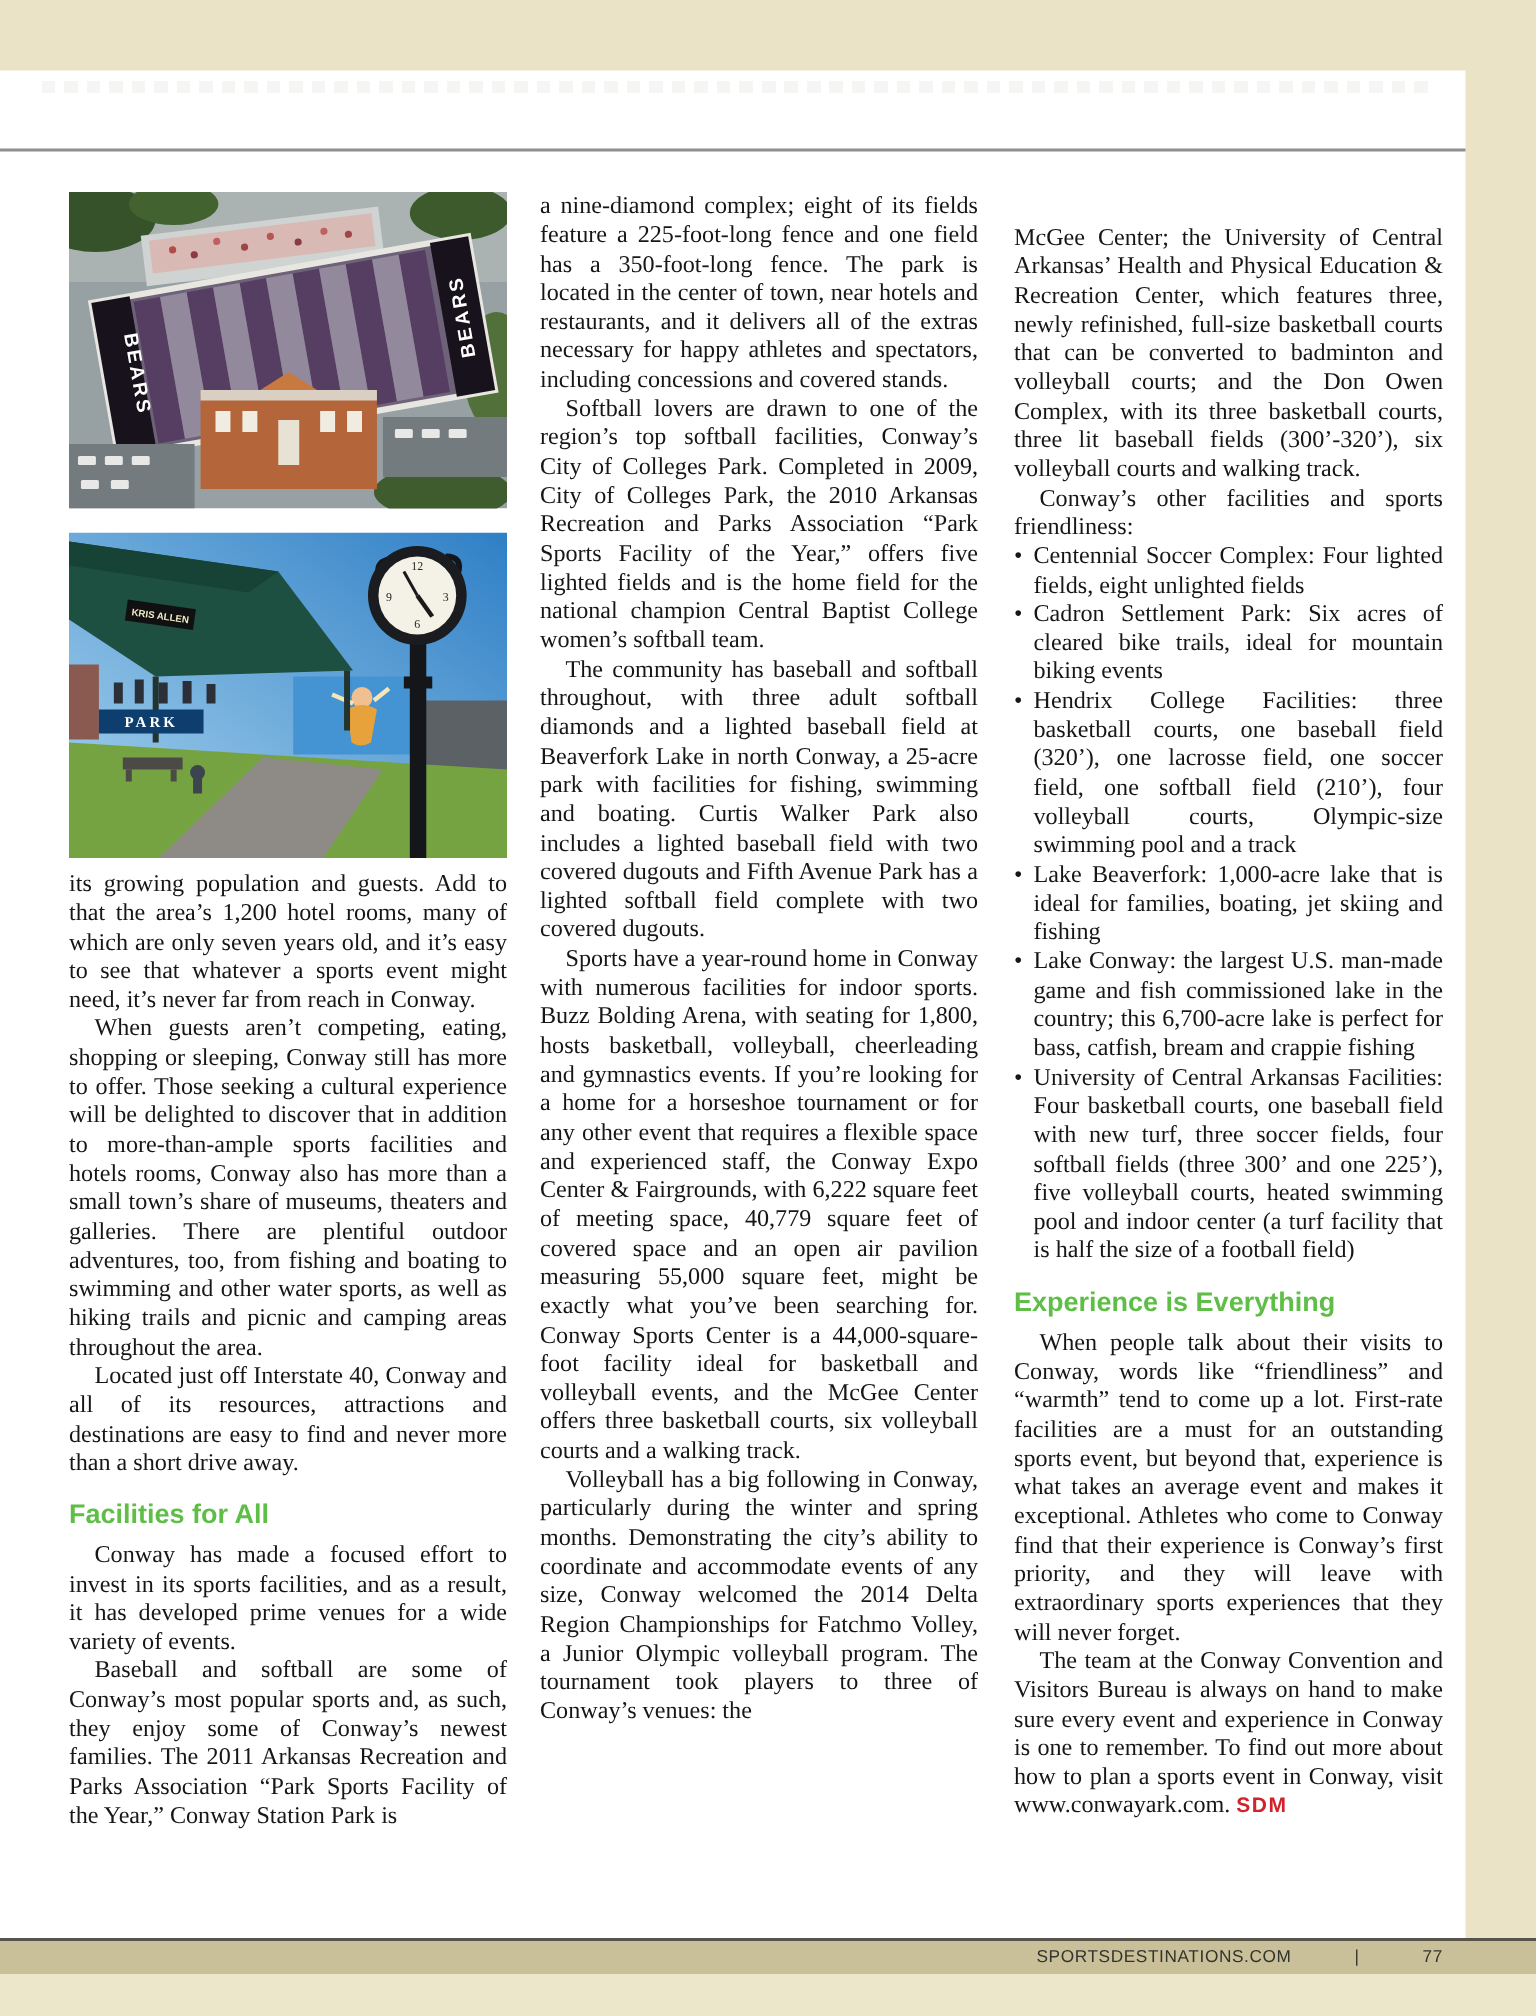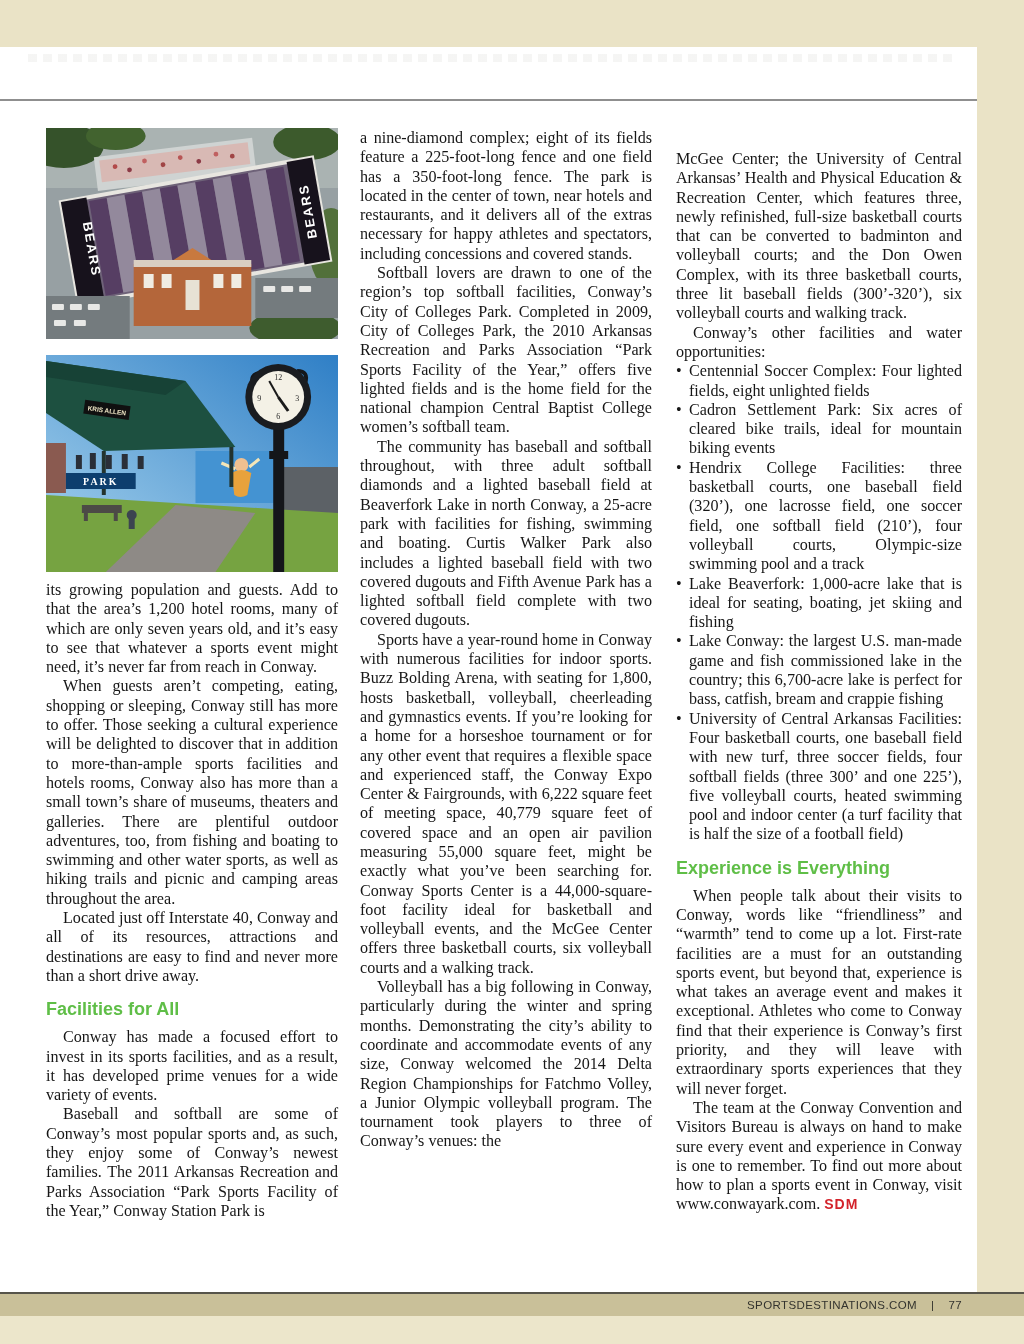--- a/index.html
+++ b/index.html
@@ -11,21 +11,21 @@
   
   .band-top    { position:absolute; left:0; top:0; width:1024px; height:47px; background:#eae3c6; }
   .strip-right { position:absolute; left:977px; top:0; width:47px; height:1292px; background:#eae3c6; }
   .ghost-row   { position:absolute; left:28px; top:54px; width:930px; height:8px; opacity:.35;
                  background:repeating-linear-gradient(90deg,#e3e3e0 0 9px, transparent 9px 15px); }
   .rule-top    { position:absolute; left:0; top:99px; width:977px; height:2px; background:#8f8f8f; }
   .footer-bar  { position:absolute; left:0; top:1292px; width:1024px; height:24px;
                  background:#c9c099; border-top:2px solid #56544a;
                  font-family:"Liberation Sans", sans-serif; font-size:11.5px; color:#33332e;
                  display:flex; justify-content:flex-end; align-items:center; padding-right:62px;
-                 letter-spacing:.4px; }
+                 letter-spacing:.4px;gap:28px; }
   .footer-bar span { margin-left:14px; }
   .band-bottom { position:absolute; left:0; top:1316px; width:1024px; height:28px; background:#ece6cb; }
 
   
   .col { position:absolute; top:128px; }
   .col-left  { left:46px;  width:292px; }
   .col-mid   { left:360px; width:292px;font-family:Liberation Serif, serif; }
   .col-right { left:676px; width:286px;margin-top:21px; }
 
   p.body { font-size:16.1px; line-height:19.3px; text-align:justify; }
@@ -207,26 +207,26 @@
 <div class="col col-mid">
   <p class="body">a nine-diamond complex; eight of its fields feature a 225-foot-long fence and one field has a 350-foot-long fence. The park is located in the center of town, near hotels and restaurants, and it delivers all of the extras necessary for happy athletes and spectators, including concessions and covered stands.</p>
   <p class="body ind">Softball lovers are drawn to one of the region’s top softball facilities, Conway’s City of Colleges Park. Completed in 2009, City of Colleges Park, the 2010 Arkansas Recreation and Parks Association “Park Sports Facility of the Year,” offers five lighted fields and is the home field for the national champion Central Baptist College women’s softball team.</p>
   <p class="body ind">The community has baseball and softball throughout, with three adult softball diamonds and a lighted baseball field at Beaverfork Lake in north Conway, a 25-acre park with facilities for fishing, swimming and boating. Curtis Walker Park also includes a lighted baseball field with two covered dugouts and Fifth Avenue Park has a lighted softball field complete with two covered dugouts.</p>
   <p class="body ind">Sports have a year-round home in Conway with numerous facilities for indoor sports. Buzz Bolding Arena, with seating for 1,800, hosts basketball, volleyball, cheerleading and gymnastics events. If you’re looking for a home for a horseshoe tournament or for any other event that requires a flexible space and experienced staff, the Conway Expo Center &amp; Fairgrounds, with 6,222 square feet of meeting space, 40,779 square feet of covered space and an open air pavilion measuring 55,000 square feet, might be exactly what you’ve been searching for. Conway Sports Center is a 44,000-square-foot facility ideal for basketball and volleyball events, and the McGee Center offers three basketball courts, six volleyball courts and a walking track.</p>
   <p class="body ind">Volleyball has a big following in Conway, particularly during the winter and spring months. Demonstrating the city’s ability to coordinate and accommodate events of any size, Conway welcomed the 2014 Delta Region Championships for Fatchmo Volley, a Junior Olympic volleyball program. The tournament took players to three of Conway’s venues: the</p>
 </div>
 
 <div class="col col-right">
   <p class="body">McGee Center; the University of Central Arkansas’ Health and Physical Education &amp; Recreation Center, which features three, newly refinished, full-size basketball courts that can be converted to badminton and volleyball courts; and the Don Owen Complex, with its three basketball courts, three lit baseball fields (300’-320’), six volleyball courts and walking track.</p>
-  <p class="body ind">Conway’s other facilities and water opportunities:</p>
+  <p class="body ind">Conway’s other facilities and sports friendliness:</p>
   <ul class="bullets">
     <li>Centennial Soccer Complex: Four lighted fields, eight unlighted fields</li>
     <li>Cadron Settlement Park: Six acres of cleared bike trails, ideal for mountain biking events</li>
     <li>Hendrix College Facilities: three basketball courts, one baseball field (320’), one lacrosse field, one soccer field, one softball field (210’), four volleyball courts, Olympic-size swimming pool and a track</li>
-    <li>Lake Beaverfork: 1,000-acre lake that is ideal for seating, boating, jet skiing and fishing</li>
+    <li>Lake Beaverfork: 1,000-acre lake that is ideal for families, boating, jet skiing and fishing</li>
     <li>Lake Conway: the largest U.S. man-made game and fish commissioned lake in the country; this 6,700-acre lake is perfect for bass, catfish, bream and crappie fishing</li>
     <li>University of Central Arkansas Facilities: Four basketball courts, one baseball field with new turf, three soccer fields, four softball fields (three 300’ and one 225’), five volleyball courts, heated swimming pool and indoor center (a turf facility that is half the size of a football field)</li>
   </ul>
   <h2 class="green">Experience is Everything</h2>
   <p class="body ind">When people talk about their visits to Conway, words like “friendliness” and “warmth” tend to come up a lot. First-rate facilities are a must for an outstanding sports event, but beyond that, experience is what takes an average event and makes it exceptional. Athletes who come to Conway find that their experience is Conway’s first priority, and they will leave with extraordinary sports experiences that they will never forget.</p>
   <p class="body ind">
     <span>The team at the Conway Convention and Visitors Bureau is always on hand to make sure every event and experience in Conway is one to remember. To find out more about how to plan a sports event in Conway, visit www.conwayark.com.</span>
     <span class="sdm">SDM</span>
   </p>
 </div>

